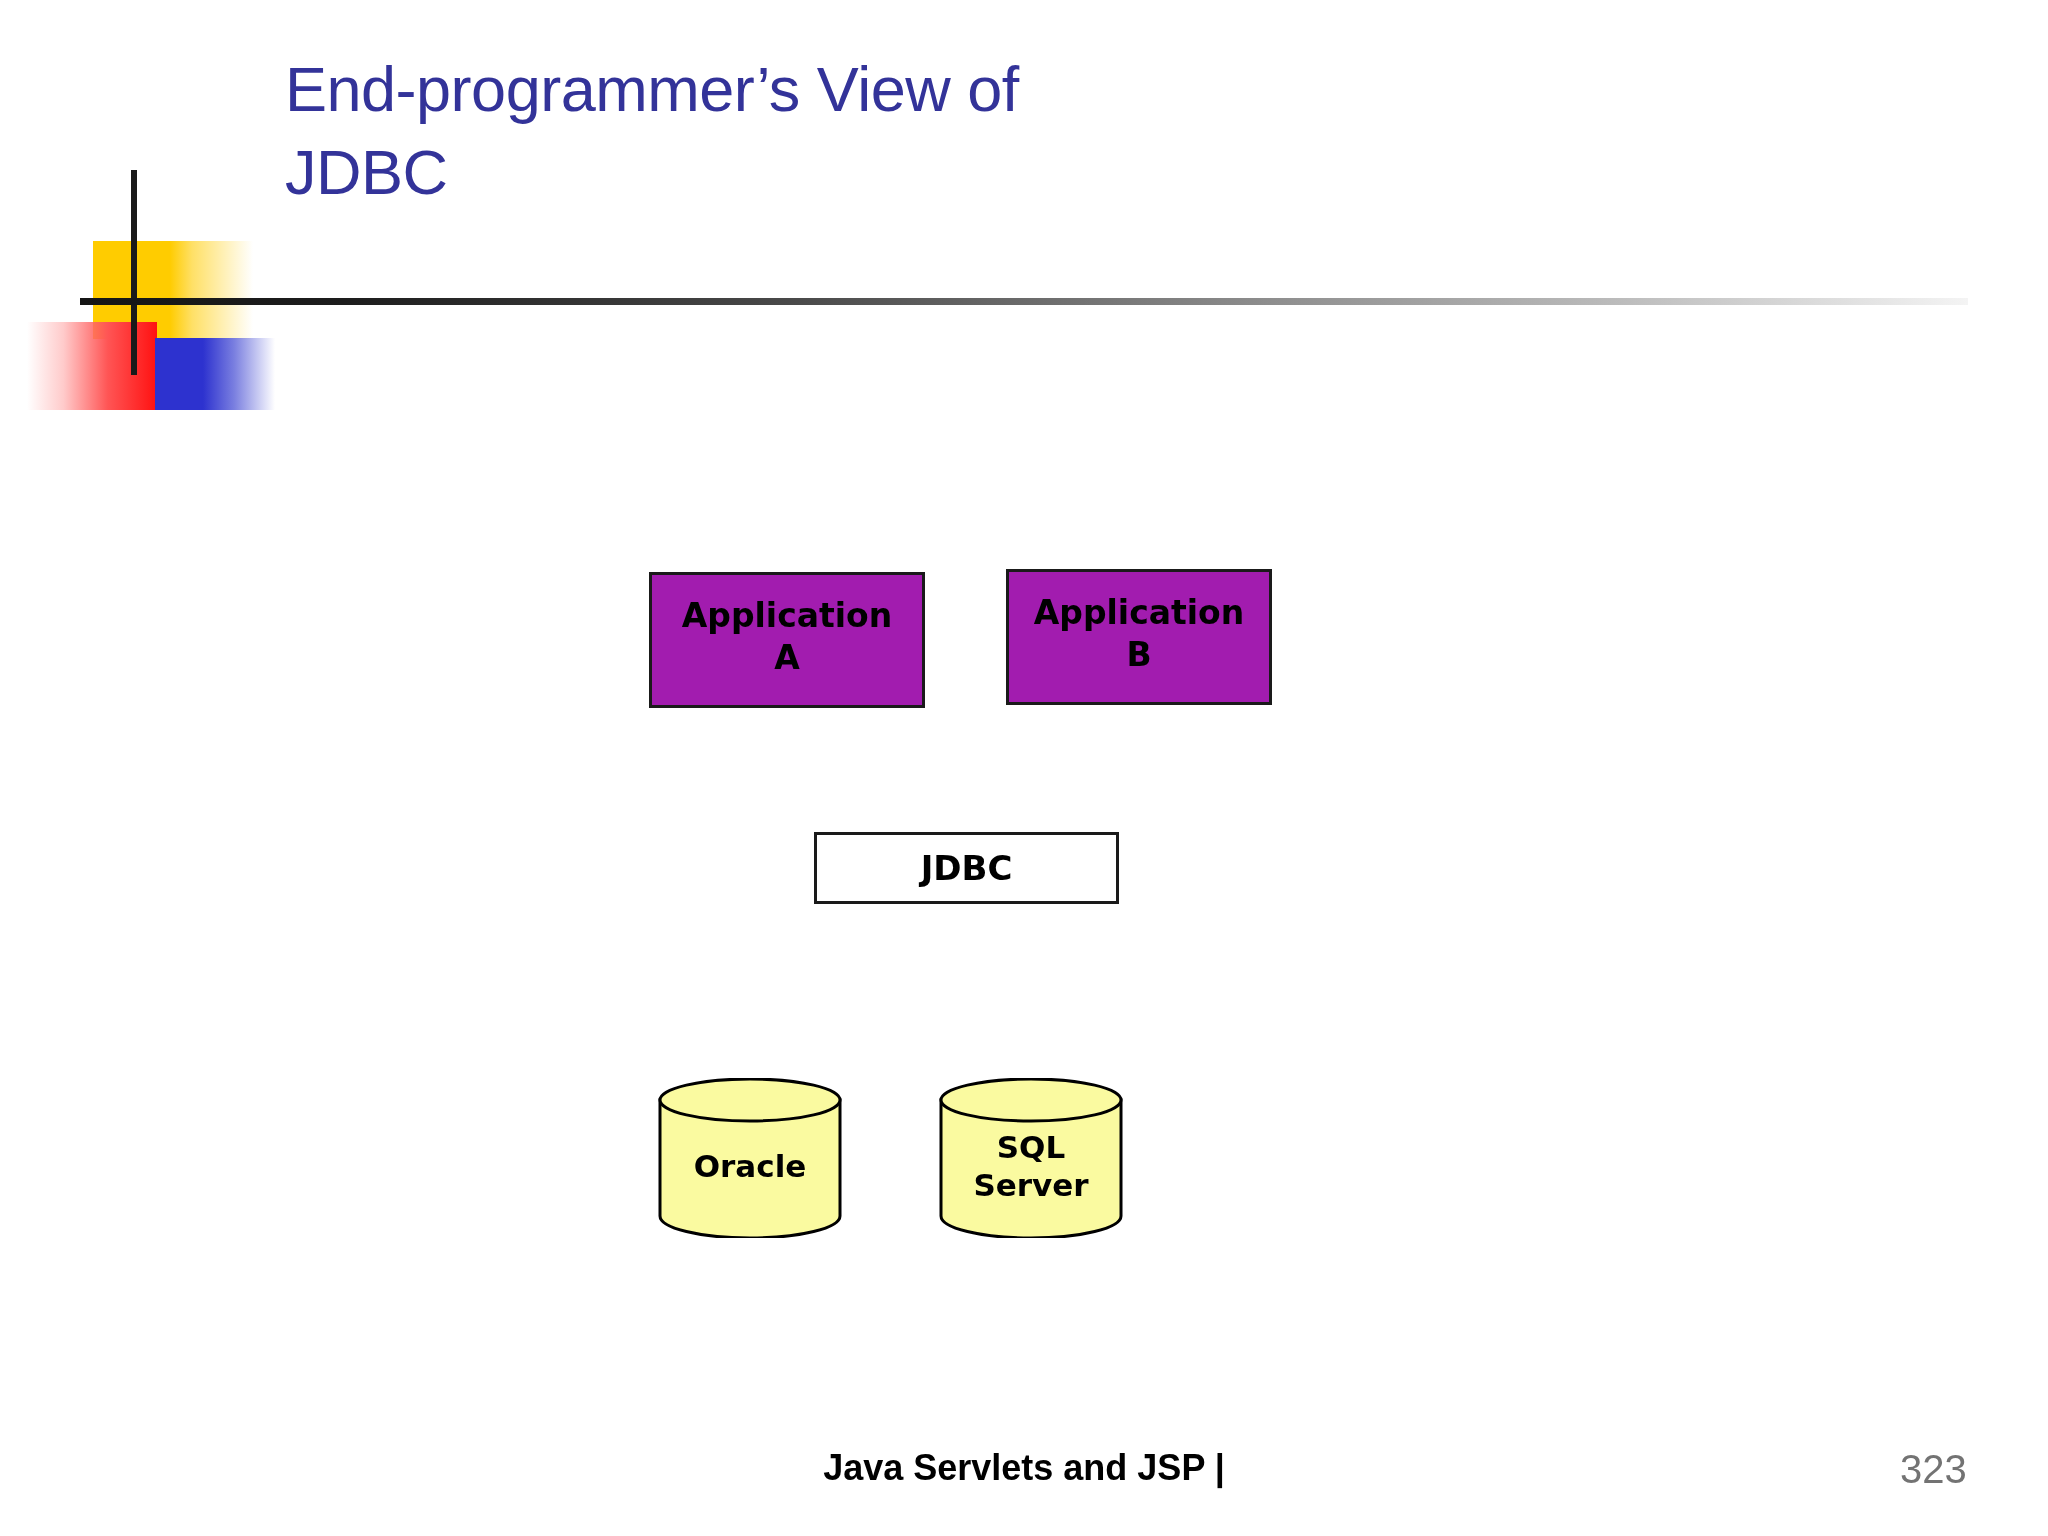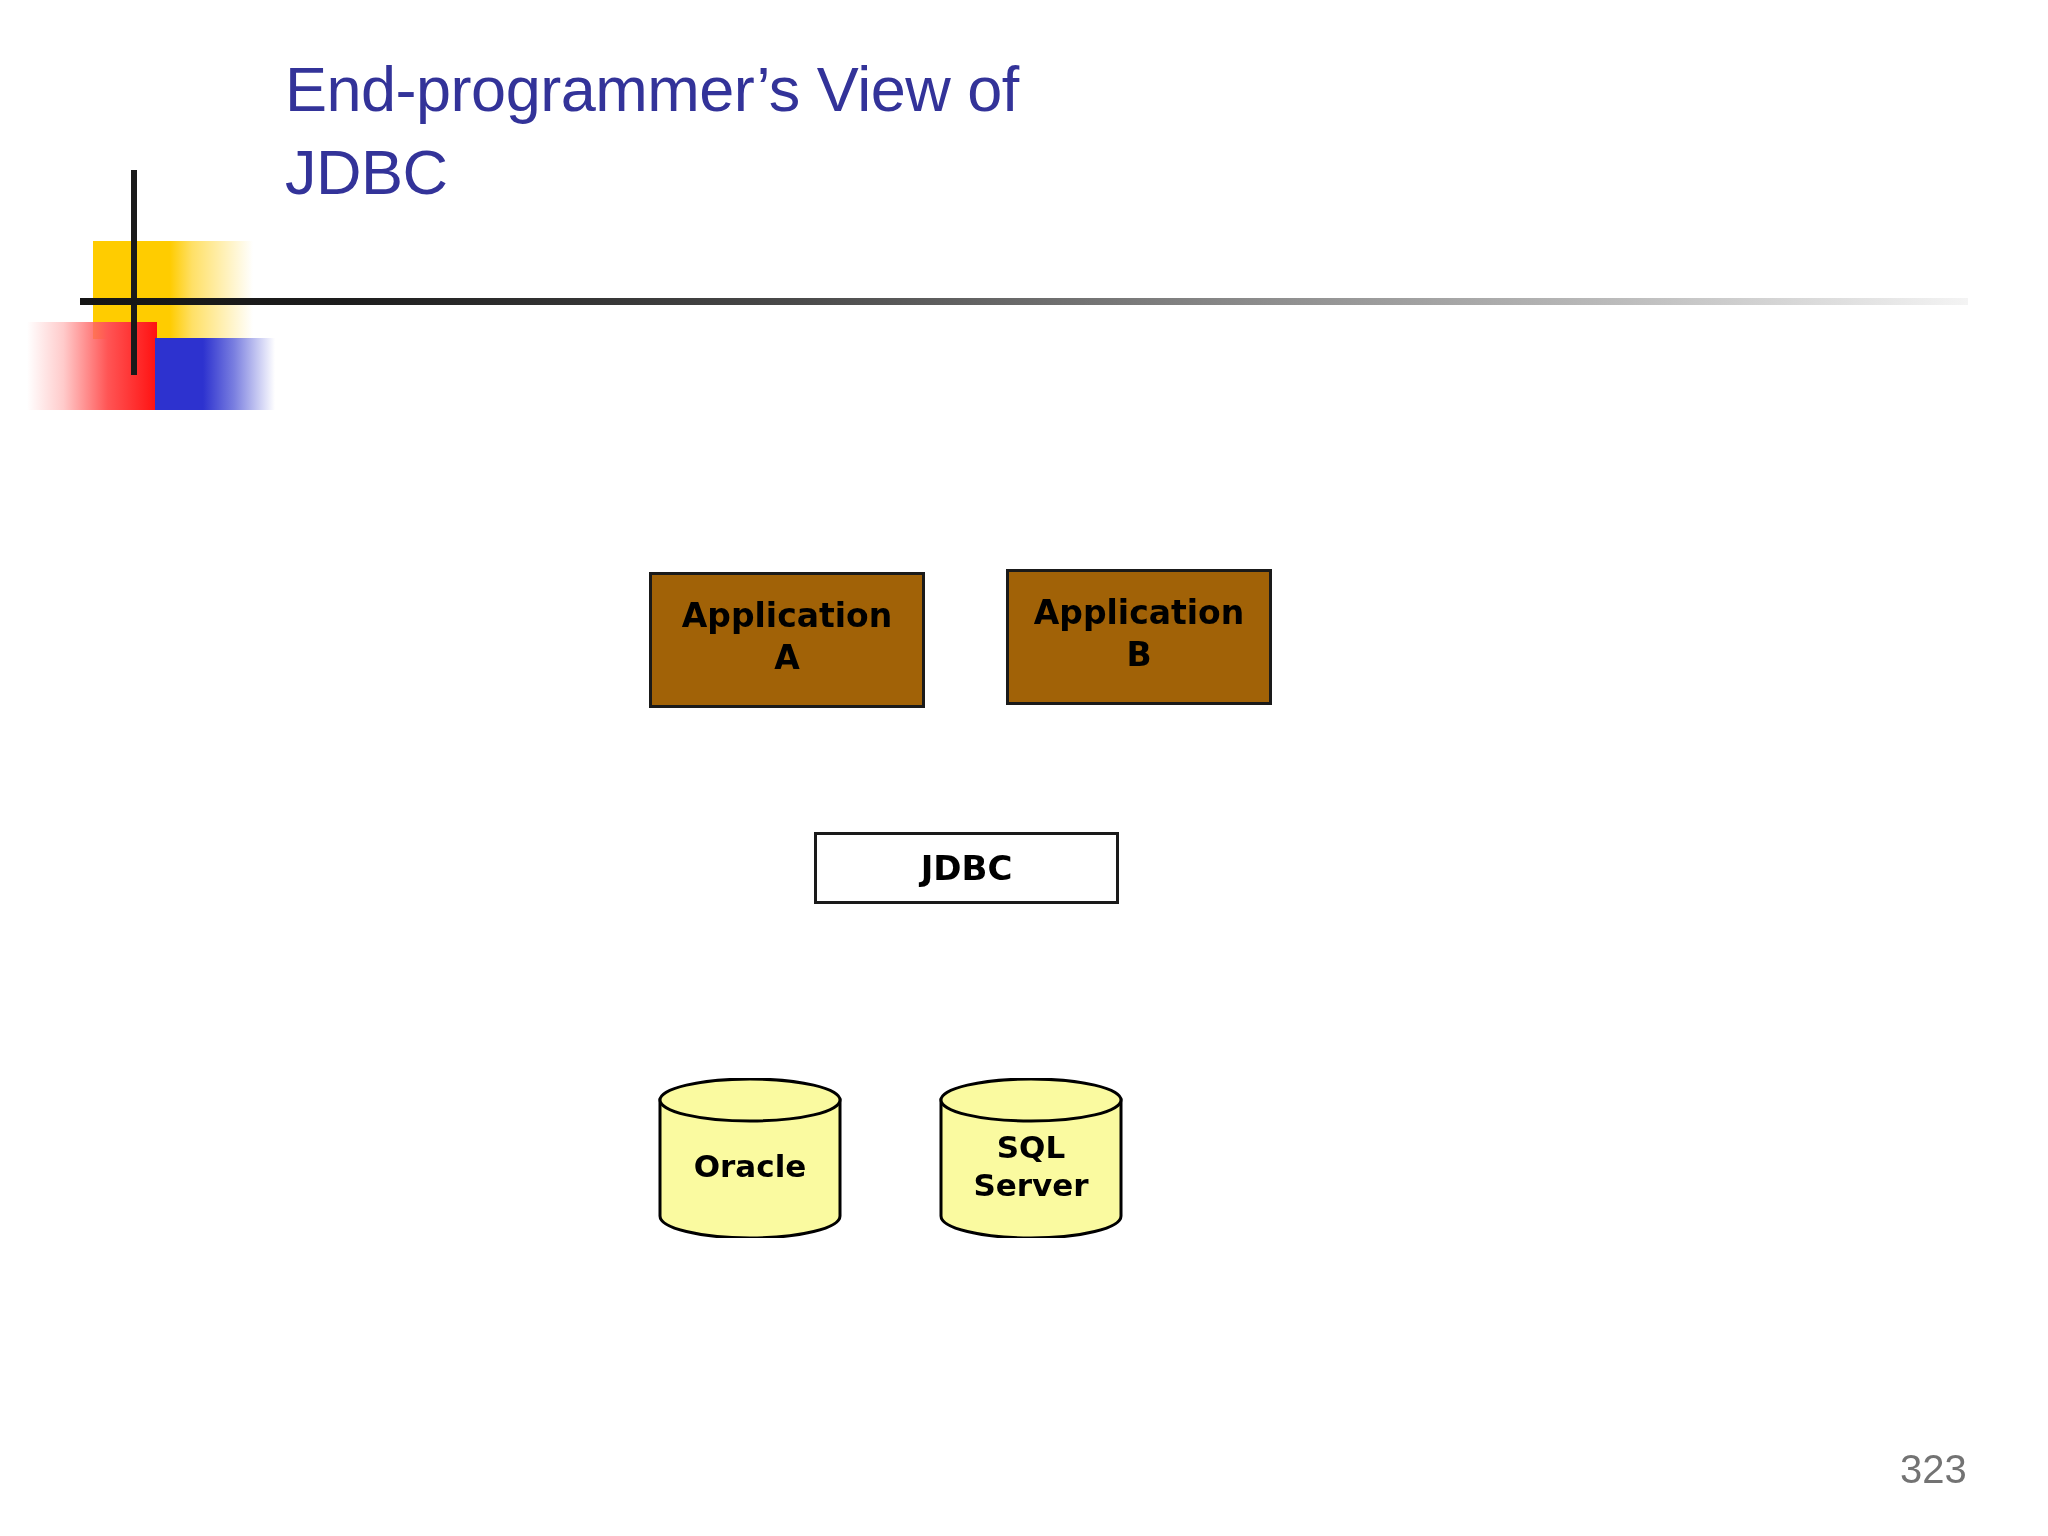--- a/index.html
+++ b/index.html
@@ -88,21 +88,21 @@
   .diagram {
     position: absolute;
     left: 0;
     top: 0;
     width: 2048px;
     height: 1536px;
   }
   .app-box {
     position: absolute;
     box-sizing: border-box;
-    background: #a16207;
+    background: #a21caf;
     border: 3px solid #1a1a1a;
     font-family: "DejaVu Sans", sans-serif;
     font-weight: bold;
     font-size: 33px;
     color: #000000;
     display: flex;
     align-items: flex-start;
     justify-content: center;
     text-align: center;
     line-height: 1.26;
@@ -223,16 +223,17 @@
       <svg viewBox="0 0 190 160" xmlns="http://www.w3.org/2000/svg">
         <path d="M5 22 L5 138 A90 22 0 0 0 185 138 L185 22 Z" fill="#FAFAA0" stroke="#000000" stroke-width="3"></path>
         <ellipse cx="95" cy="22" rx="90" ry="21" fill="#FAFAA0" stroke="#000000" stroke-width="3"></ellipse>
       </svg>
       <div class="cyl-label">Oracle</div>
     </div>
 
 
   </div>
 
+  <div class="footer-text">Java Servlets and JSP |</div>
 
   <div class="page-number">323</div>
 
 </div>
 
 </body></html>

